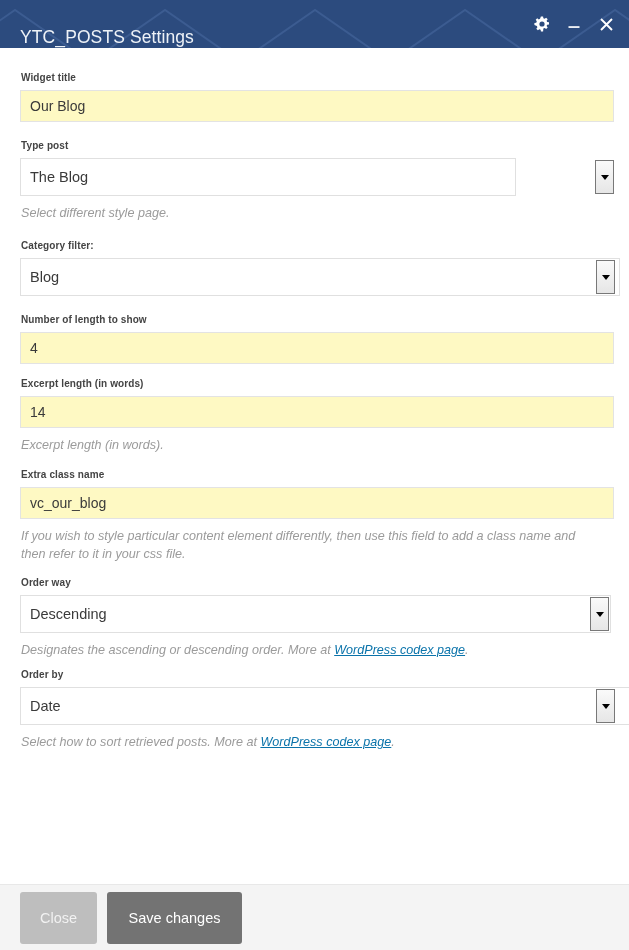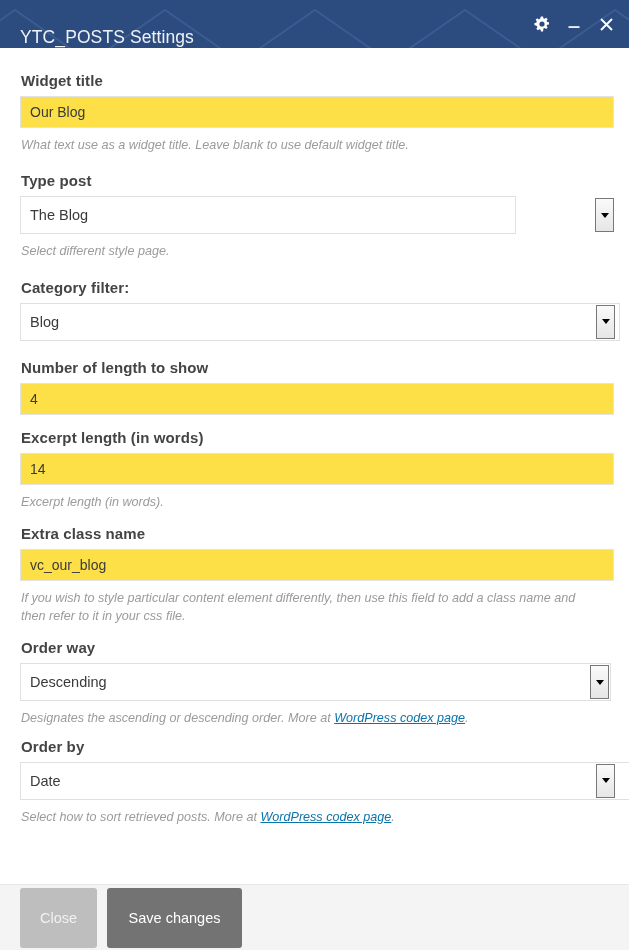--- a/index.html
+++ b/index.html
@@ -68,32 +68,32 @@
   
   .content {
     flex: 1 1 auto;
     background: #ffffff;
     padding: 24px 19px 0 20px;
     overflow: hidden;
   }
   .field { margin-bottom: 0; }
   .label {
     display: block;
-    font-size: 15px;
+    font-size: 10px;
     font-weight: bold;
     color: #444444;
     margin: 0 0 7px 1px;
     letter-spacing: 0.1px;
   }
   .text-input {
     display: block;
     width: 594px;
     height: 32px;
     border: 1px solid #e3e3e3;
-    background: #fde047;
+    background: #fef9c3;
     font-family: "Liberation Sans", sans-serif;
     font-size: 14px;
     color: #3a3a3a;
     padding: 0 9px;
     outline: none;
     border-radius: 0;
   }
 
   .desc {
     font-size: 12.6px;
@@ -176,21 +176,21 @@
     gap: 10px;
   }
   .btn {
     border: none;
     border-radius: 3px;
     font-family: "Liberation Sans", sans-serif;
     font-size: 14.5px;
     color: #ffffff;
     cursor: pointer;
     padding: 0 18px;
-    height: 60px;
+    height: 52px;
     line-height: 44px;
     white-space: nowrap;
   }
   .btn-close {
     background: #bebebe;
     color: #f2f2f2;
     min-width: 77px;
   }
   .btn-save {
     background: #737373;
@@ -234,21 +234,20 @@
         </svg>
       </span>
     </div>
   </div>
 
   <div class="content">
 
     <div class="field">
       <label class="label">Widget title</label>
       <input class="text-input" type="text" value="Our Blog" style="">
-      <div class="desc">What text use as a widget title. Leave blank to use default widget title.</div>
     </div>
 
     <div class="gap-lg"></div>
 
     <div class="field">
       <label class="label">Type post</label>
       <div class="select-wrap">
         <select class="sel w-typepost">
           <option>The Blog</option>
         </select>

